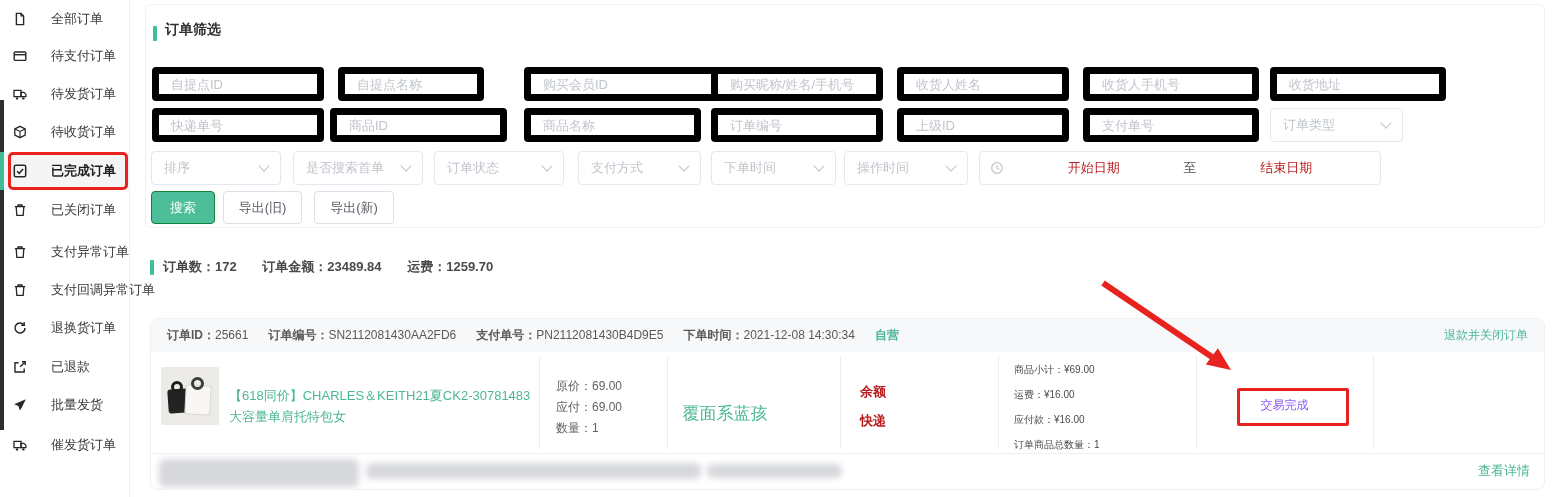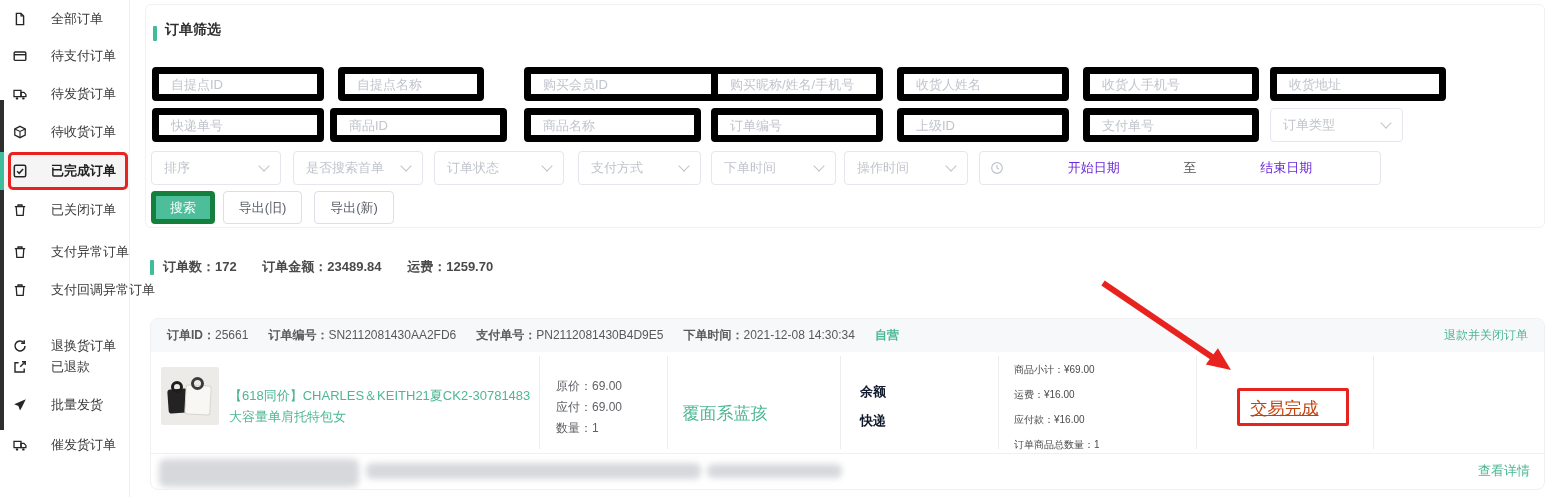--- a/index.html
+++ b/index.html
@@ -26,25 +26,25 @@
   .f-input{position:absolute;height:34px;border:7px solid #000000;border-radius:4px;background:#fff;
            font-size:13px;color:#333;padding:0 12px;font-family:inherit;outline:none;}
   .f-input::placeholder{color:#c0c4cc;}
   .f-select{position:absolute;height:34px;border:1px solid #e5e7ee;border-radius:4px;background:#fff;
             font-size:13px;color:#c0c4cc;display:flex;align-items:center;padding:0 12px;cursor:pointer;}
   .f-select .sel-text{flex:1;}
   .chev{width:8px;height:8px;border-right:1.5px solid #c0c4cc;border-bottom:1.5px solid #c0c4cc;
         transform:rotate(45deg);margin-top:-4px;flex:0 0 8px;}
   .date-range{position:absolute;height:34px;border:1px solid #e5e7ee;border-radius:4px;background:#fff;
               display:flex;align-items:center;font-size:13px;cursor:pointer;padding:0 10px;}
-  .date-range .dr-start,.date-range .dr-end{flex:1;text-align:center;color:#6d28d9;}
+  .date-range .dr-start,.date-range .dr-end{flex:1;text-align:center;color:#b91c1c;}
   .date-range .dr-sep{color:#555;flex:0 0 auto;padding:0 6px;}
   .btn{position:absolute;height:33px;border-radius:4px;font-size:13px;display:flex;align-items:center;
        justify-content:center;cursor:pointer;font-family:inherit;}
-  .btn-primary{background:#4cbe9a;color:#fff;border:5px solid #15803d;}
+  .btn-primary{background:#4cbe9a;color:#fff;border:1px solid #15803d;}
   .btn-plain{background:#fff;color:#5a5e66;border:1px solid #dcdfe6;}
 
   
   .stats{position:absolute;left:163px;top:258px;font-size:13px;font-weight:bold;color:#4a4a4a;}
   .stats span{margin-right:22px;}
 
   
   .order-card{position:absolute;left:150px;top:318px;width:1395px;height:172px;border:1px solid #f0f0f3;
               border-radius:8px;background:#fff;overflow:hidden;}
   .oc-header{position:absolute;left:0;top:0;width:100%;height:33px;background:#f7f8fa;display:flex;
@@ -56,23 +56,23 @@
   .vline{position:absolute;top:37px;height:93px;width:1px;background:#ededf0;}
   .prod-img{position:absolute;left:10px;top:48px;width:58px;height:58px;background:#ecebe7;border-radius:2px;overflow:hidden;}
   .bag-b{position:absolute;left:7px;top:22px;width:20px;height:24px;background:#232323;border-radius:3px;transform:rotate(-4deg);}
   .bag-w{position:absolute;left:24px;top:18px;width:26px;height:30px;background:#f8f7f3;border:1px solid #d8d6d0;border-radius:3px;transform:rotate(3deg);}
   .hdl-b{position:absolute;left:10px;top:14px;width:12px;height:12px;border:3px solid #1d1d1d;border-radius:50%;}
   .hdl-w{position:absolute;left:30px;top:10px;width:13px;height:13px;border:3px solid #3b3b3b;border-radius:50%;background:transparent;}
   .prod-title{position:absolute;left:78px;top:66px;width:308px;font-size:13px;line-height:21px;color:#4cb795;cursor:pointer;}
   .price-col{position:absolute;left:405px;top:57px;font-size:12px;color:#606266;line-height:21px;white-space:nowrap;}
   .spec{position:absolute;left:574px;top:94px;transform:translate(-50%,-50%);font-size:17px;color:#4cb795;white-space:nowrap;}
   .payway{position:absolute;left:722px;top:58px;transform:translateX(-50%);text-align:left;font-size:13px;
-          font-weight:bold;color:#0f172a;line-height:29px;white-space:nowrap;}
+          font-weight:bold;color:#b91c1c;line-height:29px;white-space:nowrap;}
   .totals{position:absolute;left:863px;top:38px;font-size:10px;color:#4a4a4a;line-height:25px;white-space:nowrap;}
-  .status{position:absolute;left:1045px;top:78px;width:177px;text-align:center;font-size:17px;color:#c2410c;cursor:pointer;text-decoration:underline;}
+  .status{position:absolute;left:1045px;top:78px;width:177px;text-align:center;font-size:12px;color:#8b5cf6;cursor:pointer;}
   .anno-box-status{position:absolute;left:1086px;top:69px;width:112px;height:38px;border:3px solid #e8231f;
                    border-radius:2px;z-index:6;pointer-events:none;}
   .oc-footer-line{position:absolute;left:0;top:134px;width:100%;height:1px;background:#f0f0f3;}
   .blur-blob{position:absolute;background:#c9cbd0;filter:blur(3px);border-radius:6px;opacity:.75;}
   .detail-link{position:absolute;right:14px;top:143px;font-size:13px;color:#4cb795;cursor:pointer;}
 
   .arrow-overlay{position:absolute;left:0;top:0;width:1558px;height:497px;pointer-events:none;z-index:50;}
   svg.icon{display:block;}
 </style>
 </head>
@@ -153,21 +153,21 @@
     <div class="side-item" style="top:271px">
       <span class="si">
           <svg class="icon" width="14" height="14" viewBox="0 0 14 14">
             <path d="M1.8 3.6h10.4" stroke="currentColor" stroke-width="1.3" fill="none"></path>
             <path d="M5 3.6V2h4v1.6" stroke="currentColor" stroke-width="1.3" fill="none"></path>
             <path d="M3.2 3.6l.6 8.7h6.4l.6-8.7" stroke="currentColor" stroke-width="1.3" fill="none"></path>
           </svg>
         </span>
       <span>支付回调异常订单</span>
     </div>
-    <div class="side-item" style="top:327px">
+    <div class="side-item" style="top:309px">
       <span class="si">
           <svg class="icon" width="14" height="14" viewBox="0 0 14 14">
             <path d="M12 7a5 5 0 1 1-1.4-3.5" fill="none" stroke="currentColor" stroke-width="1.5"></path>
             <path d="M11.2 1.2v3h-3" fill="none" stroke="currentColor" stroke-width="1.5"></path>
           </svg>
         </span>
       <span>退换货订单</span>
     </div>
     <div class="side-item" style="top:348px">
       <span class="si">

